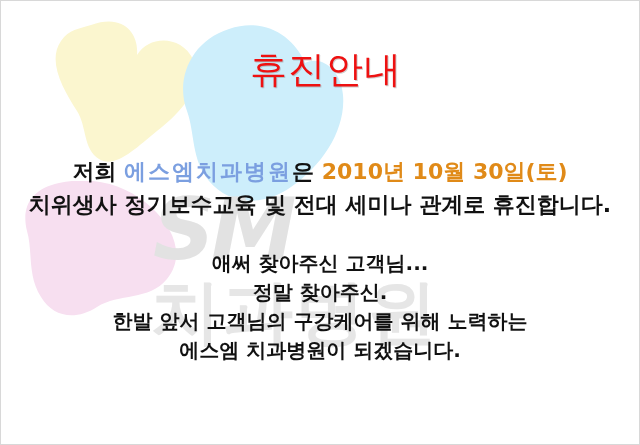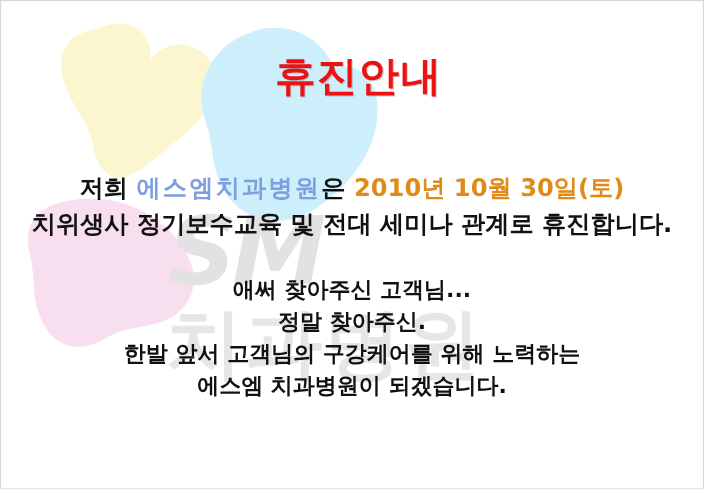--- a/index.html
+++ b/index.html
@@ -86,21 +86,21 @@
     height: 100%;
   }
 
   #notice-title {
     position: absolute;
     left: 0;
     right: 0;
     top: 44px;
     text-align: center;
     font-size: 37px;
-    font-weight: bold;
+    font-weight: normal;
     color: #ee1111;
     letter-spacing: 1px;
     text-shadow: 1px 1px 0 rgba(120,120,120,0.35);
     white-space: nowrap;
     padding-left: 12px;
   }
 
   #primary-message {
     position: absolute;
     left: 0;

